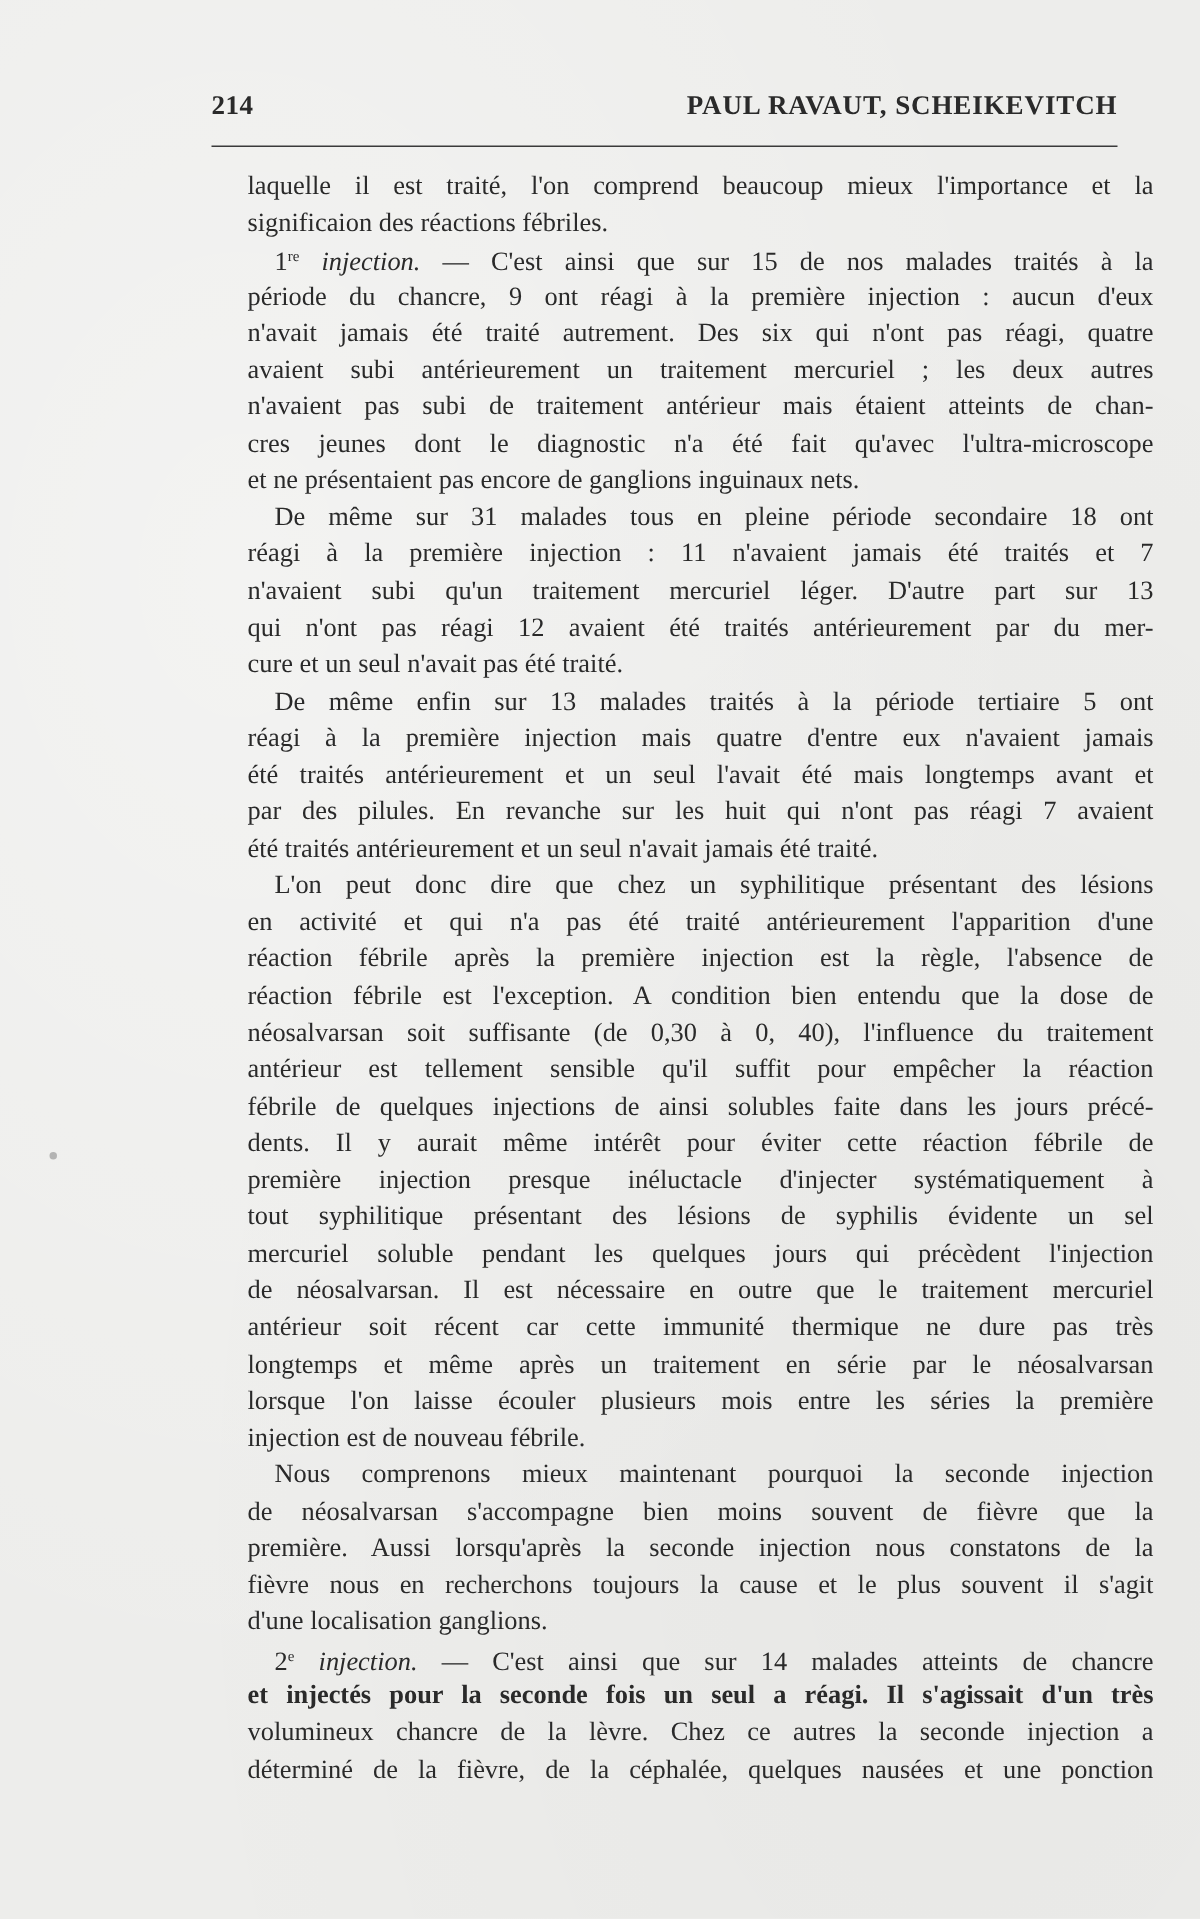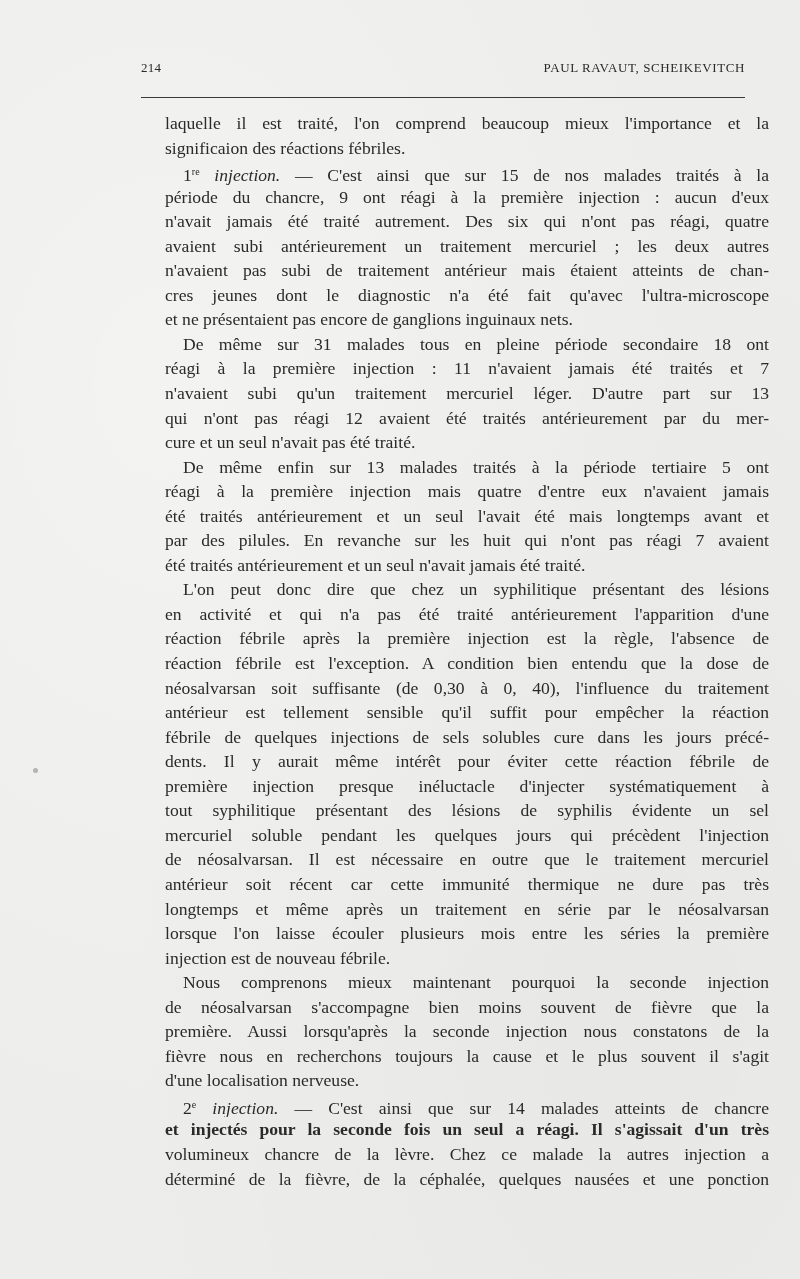--- a/index.html
+++ b/index.html
@@ -23,22 +23,23 @@
         radial-gradient(ellipse at 20% 30%, rgba(255,255,255,0.35), rgba(255,255,255,0) 60%),
         radial-gradient(ellipse at 80% 80%, rgba(0,0,0,0.025), rgba(0,0,0,0) 60%),
         #ededeb;
     }
     .running-head {
       position: absolute;
       top: 60px;
       left: 141px;
       width: 604px;
       height: 26px;
-      font-size: 13px;
+      font-size: 18px;
       letter-spacing: 0.3px;
+      font-weight: bold;
     }
     .page-number {
       position: absolute;
       left: 0;
       top: 0;
     }
     .head-title {
       position: absolute;
       left: 0;
       right: 0;
@@ -126,35 +127,35 @@
       <div class="line" style="white-space: normal; height: 24.55px; overflow: hidden;">réagi à la première injection mais quatre d'entre eux n'avaient jamais</div>
       <div class="line" style="white-space: normal; height: 24.55px; overflow: hidden;">été traités antérieurement et un seul l'avait été mais longtemps avant et</div>
       <div class="line" style="white-space: normal; height: 24.55px; overflow: hidden;">par des pilules. En revanche sur les huit qui n'ont pas réagi 7 avaient</div>
       <div class="line last" style="white-space: nowrap;">été traités antérieurement et un seul n'avait jamais été traité.</div>
       <div class="line indent" style="white-space: normal; height: 24.55px; overflow: hidden;">L'on peut donc dire que chez un syphilitique présentant des lésions</div>
       <div class="line" style="white-space: normal; height: 24.55px; overflow: hidden;">en activité et qui n'a pas été traité antérieurement l'apparition d'une</div>
       <div class="line" style="white-space: normal; height: 24.55px; overflow: hidden;">réaction fébrile après la première injection est la règle, l'absence de</div>
       <div class="line" style="white-space: normal; height: 24.55px; overflow: hidden;">réaction fébrile est l'exception. A condition bien entendu que la dose de</div>
       <div class="line" style="white-space: normal; height: 24.55px; overflow: hidden;">néosalvarsan soit suffisante (de 0,30 à 0, 40), l'influence du traitement</div>
       <div class="line" style="white-space: normal; height: 24.55px; overflow: hidden;">antérieur est tellement sensible qu'il suffit pour empêcher la réaction</div>
-      <div class="line" style="white-space: normal; height: 24.55px; overflow: hidden;">fébrile de quelques injections de sels solubles cure dans les jours précé-</div>
+      <div class="line" style="white-space: normal; height: 24.55px; overflow: hidden;">fébrile de quelques injections de ainsi solubles faite dans les jours précé-</div>
       <div class="line" style="white-space: normal; height: 24.55px; overflow: hidden;">dents. Il y aurait même intérêt pour éviter cette réaction fébrile de</div>
       <div class="line" style="white-space: normal; height: 24.55px; overflow: hidden;">première injection presque inéluctacle d'injecter systématiquement à</div>
       <div class="line" style="white-space: normal; height: 24.55px; overflow: hidden;">tout syphilitique présentant des lésions de syphilis évidente un sel</div>
       <div class="line" style="white-space: normal; height: 24.55px; overflow: hidden;">mercuriel soluble pendant les quelques jours qui précèdent l'injection</div>
       <div class="line" style="white-space: normal; height: 24.55px; overflow: hidden;">de néosalvarsan. Il est nécessaire en outre que le traitement mercuriel</div>
       <div class="line" style="white-space: normal; height: 24.55px; overflow: hidden;">antérieur soit récent car cette immunité thermique ne dure pas très</div>
       <div class="line" style="white-space: normal; height: 24.55px; overflow: hidden;">longtemps et même après un traitement en série par le néosalvarsan</div>
       <div class="line" style="white-space: normal; height: 24.55px; overflow: hidden;">lorsque l'on laisse écouler plusieurs mois entre les séries la première</div>
       <div class="line last" style="white-space: nowrap;">injection est de nouveau fébrile.</div>
       <div class="line indent" style="white-space: normal; height: 24.55px; overflow: hidden;">Nous comprenons mieux maintenant pourquoi la seconde injection</div>
       <div class="line" style="white-space: normal; height: 24.55px; overflow: hidden;">de néosalvarsan s'accompagne bien moins souvent de fièvre que la</div>
       <div class="line" style="white-space: normal; height: 24.55px; overflow: hidden;">première. Aussi lorsqu'après la seconde injection nous constatons de la</div>
       <div class="line" style="white-space: normal; height: 24.55px; overflow: hidden;">fièvre nous en recherchons toujours la cause et le plus souvent il s'agit</div>
-      <div class="line last" style="white-space: nowrap;">d'une localisation nerveuse.</div>
+      <div class="line last" style="white-space: nowrap;">d'une localisation ganglions.</div>
       <div class="line indent" style="white-space: normal; height: 24.55px; overflow: hidden;"><span>2</span><span class="sup">e</span><em> injection.</em><span> — C'est ainsi que sur 14 malades atteints de chancre</span></div>
       <div class="line" style="white-space: normal; height: 24.55px; overflow: hidden; font-weight: bold;">et injectés pour la seconde fois un seul a réagi. Il s'agissait d'un très</div>
-      <div class="line" style="white-space: normal; height: 24.55px; overflow: hidden;">volumineux chancre de la lèvre. Chez ce malade la autres injection a</div>
+      <div class="line" style="white-space: normal; height: 24.55px; overflow: hidden;">volumineux chancre de la lèvre. Chez ce autres la seconde injection a</div>
       <div class="line" style="white-space: normal; height: 24.55px; overflow: hidden;">déterminé de la fièvre, de la céphalée, quelques nausées et une ponction</div>
     </div>
 
   <div class="speck" style="left:33px; top:768px;"></div>
 </div>
 
 </body></html>

